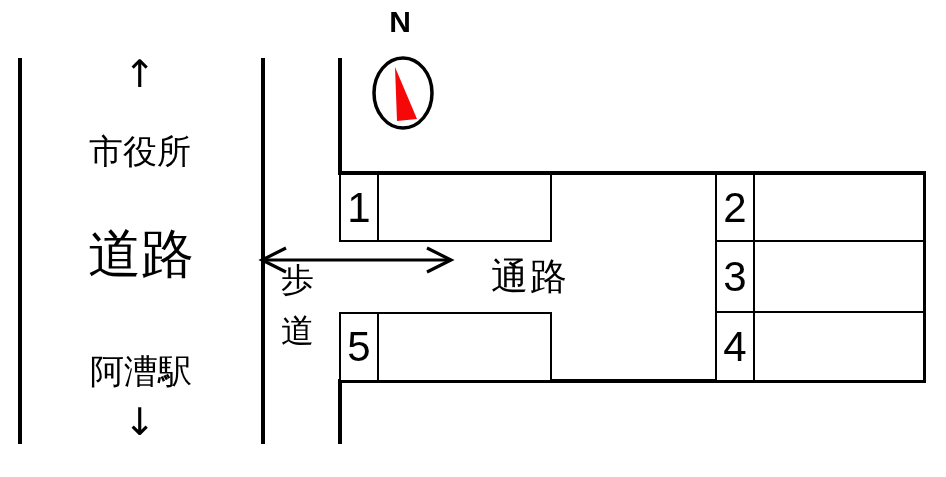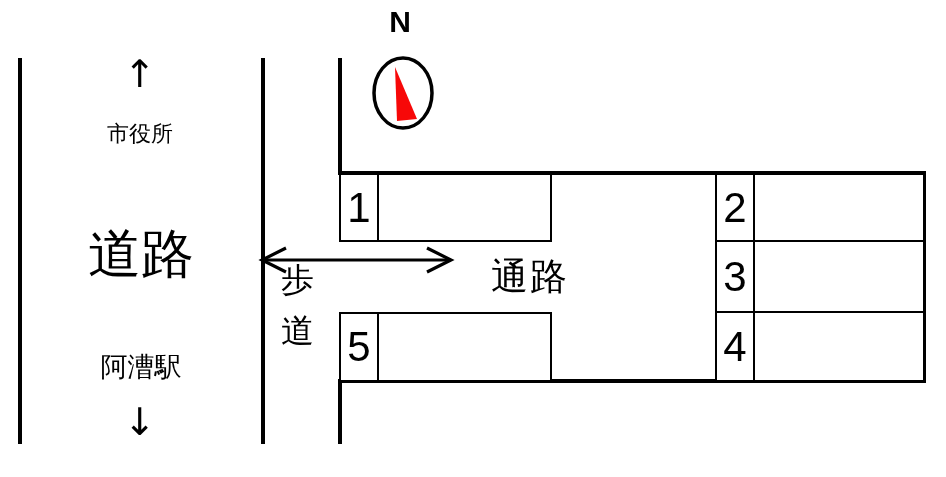--- a/index.html
+++ b/index.html
@@ -38,25 +38,25 @@
   }
   svg{position:absolute;overflow:visible;}
 </style>
 </head>
 <body>
 
 <div class="stage">
 
   <div class="txt center arrow-glyph" style="left:110px;top:55px;width:60px;font-size:38px;">↑</div>
 
-  <div class="txt center" style="left:80px;top:123px;width:120px;font-size:22px;">市役所</div>
+  <div class="txt center" style="left:80px;top:134px;width:120px;font-size:34px;">市役所</div>
 
   <div class="txt center" style="left:80px;top:227px;width:122px;font-size:53px;">道路</div>
 
-  <div class="txt center" style="left:80px;top:354px;width:122px;font-size:27px;">阿漕駅</div>
+  <div class="txt center" style="left:80px;top:354px;width:122px;font-size:34px;">阿漕駅</div>
 
   <div class="txt center arrow-glyph" style="left:110px;top:403px;width:60px;font-size:38px;">↓</div>
 
   <div class="ln" style="left:18px;top:58px;width:4px;height:386px;"></div>
   <div class="ln" style="left:261px;top:58px;width:4px;height:386px;"></div>
   <div class="ln" style="left:338px;top:58px;width:4px;height:117px;"></div>
   <div class="ln" style="left:338px;top:379px;width:4px;height:65px;"></div>
 
   <div class="ln" style="left:338px;top:171px;width:588px;height:4px;"></div>
   <div class="ln" style="left:922px;top:171px;width:4px;height:212px;"></div>

